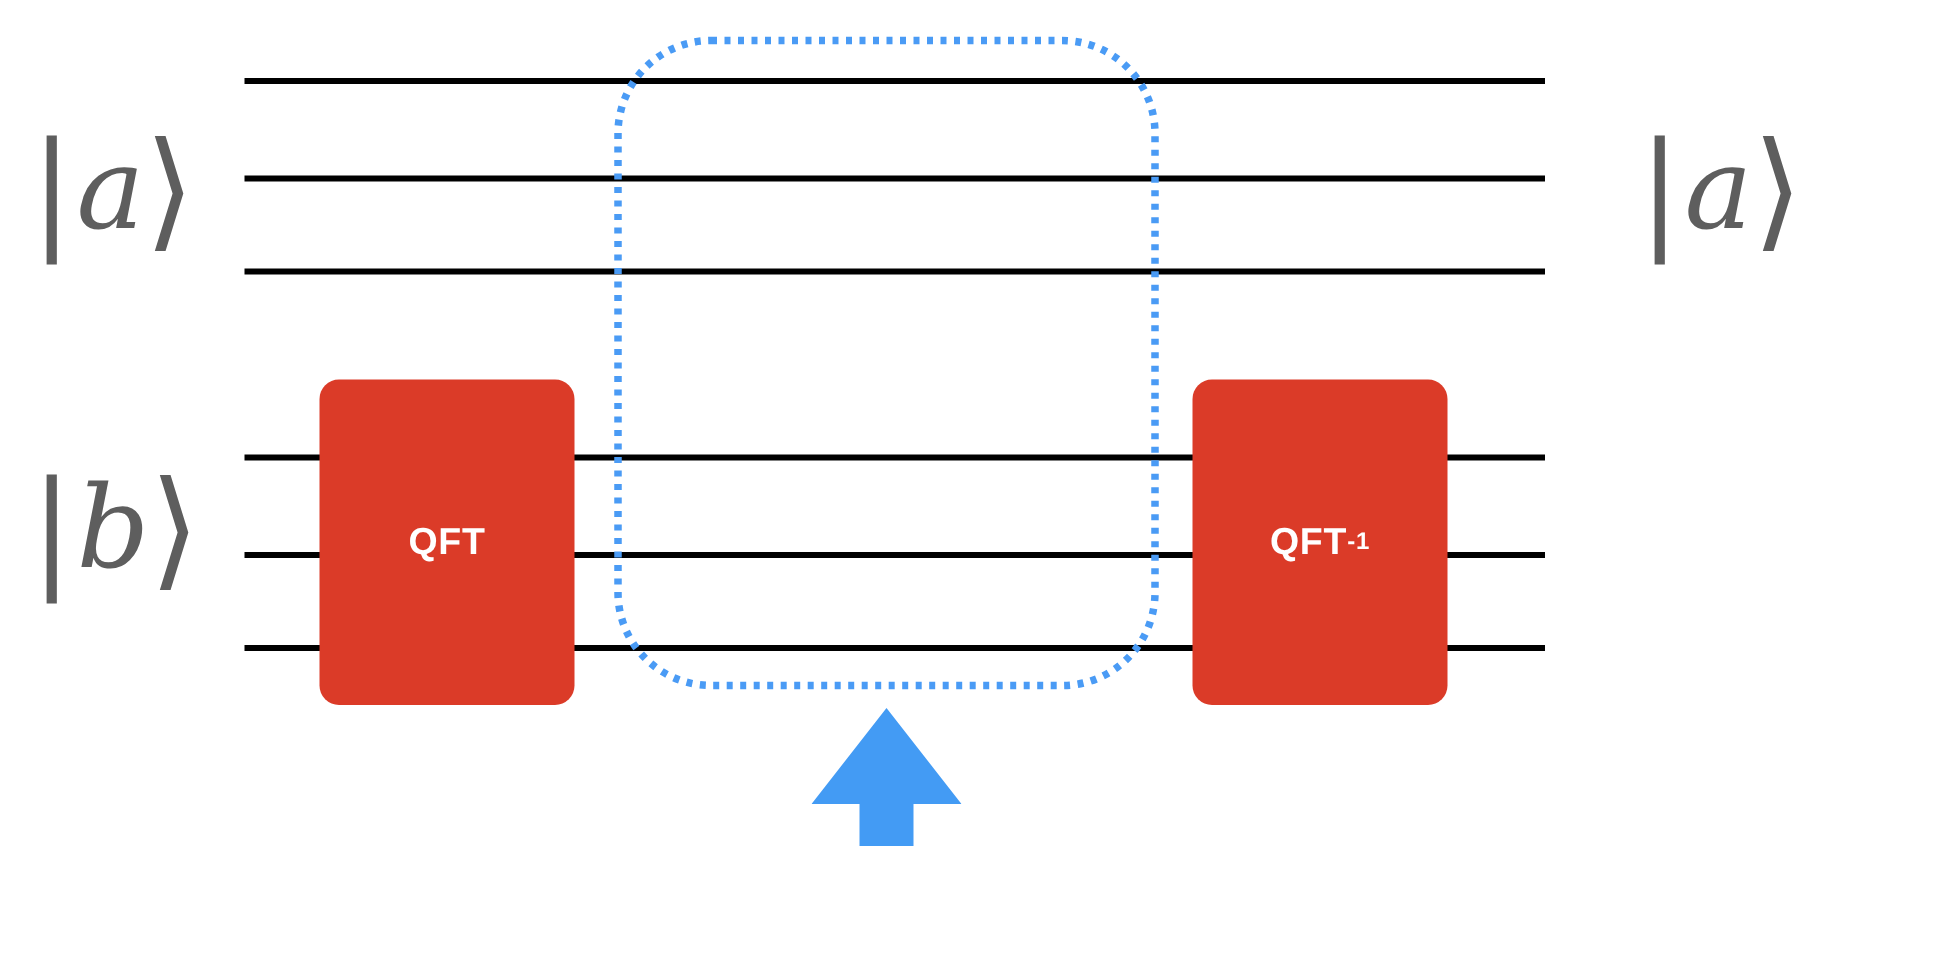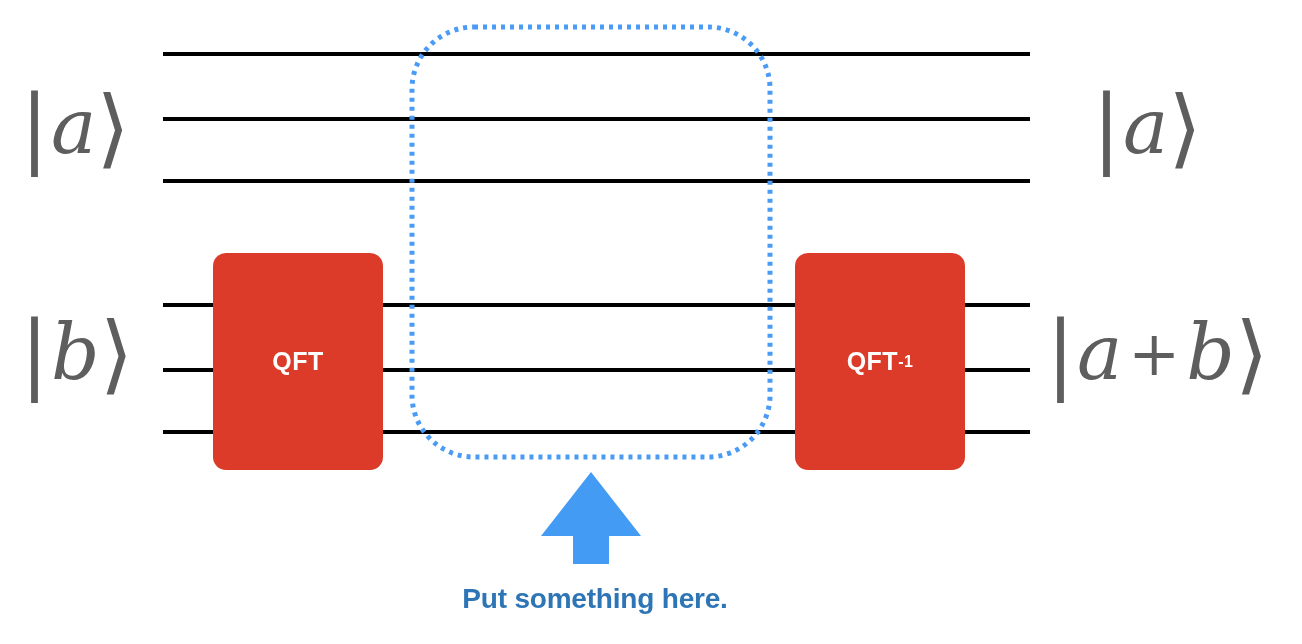--- a/index.html
+++ b/index.html
@@ -161,25 +161,21 @@
 
   <div class="gate" id="gate-qft-inv">
     <span>QFT</span>
       <sup>-1</sup>
   </div>
 
   <div class="ket" id="ket-a-out">
     <span class="bar">|</span><span class="sym">a</span><span class="ang">⟩</span>
   </div>
 
-  <div class="ket" id="ket-ab-out">
-    <span class="bar">|</span><span class="sym">a</span><span class="op">+</span><span class="sym">b</span><span class="ang">⟩</span>
-  </div>
 
   <div id="annotation-arrow">
     <svg width="100" height="92" viewBox="0 0 100 92" xmlns="http://www.w3.org/2000/svg">
       <polygon points="50,0 100,64 68,64 68,92 32,92 32,64 0,64" fill="#439BF4"></polygon>
     </svg>
   </div>
 
-  <div id="annotation-caption">Put something here.</div>
 
 </div>
 
 </body></html>

